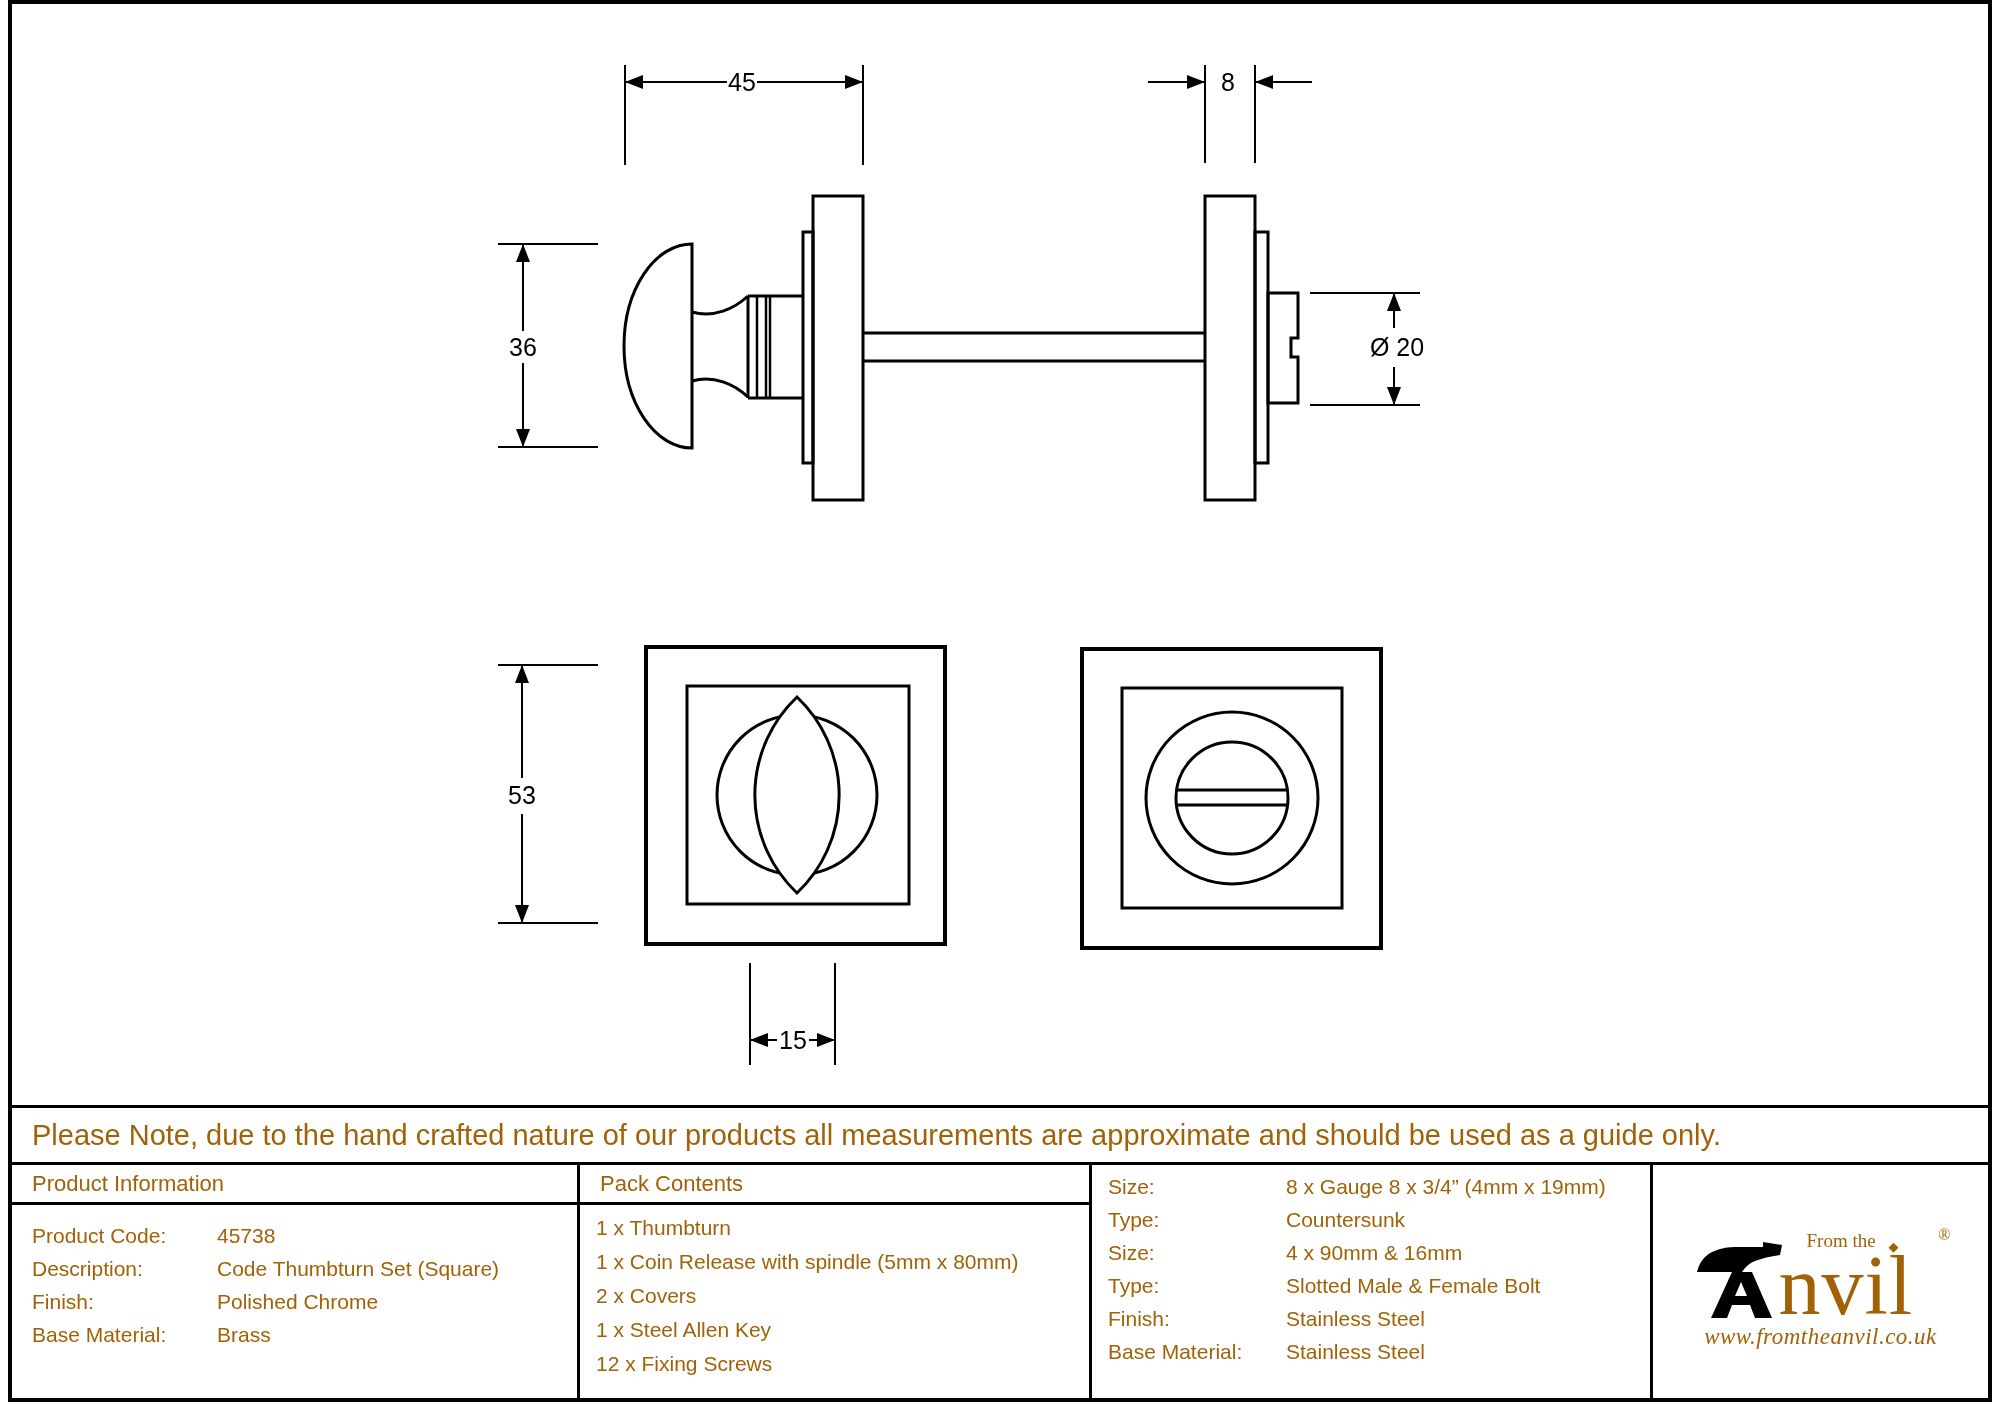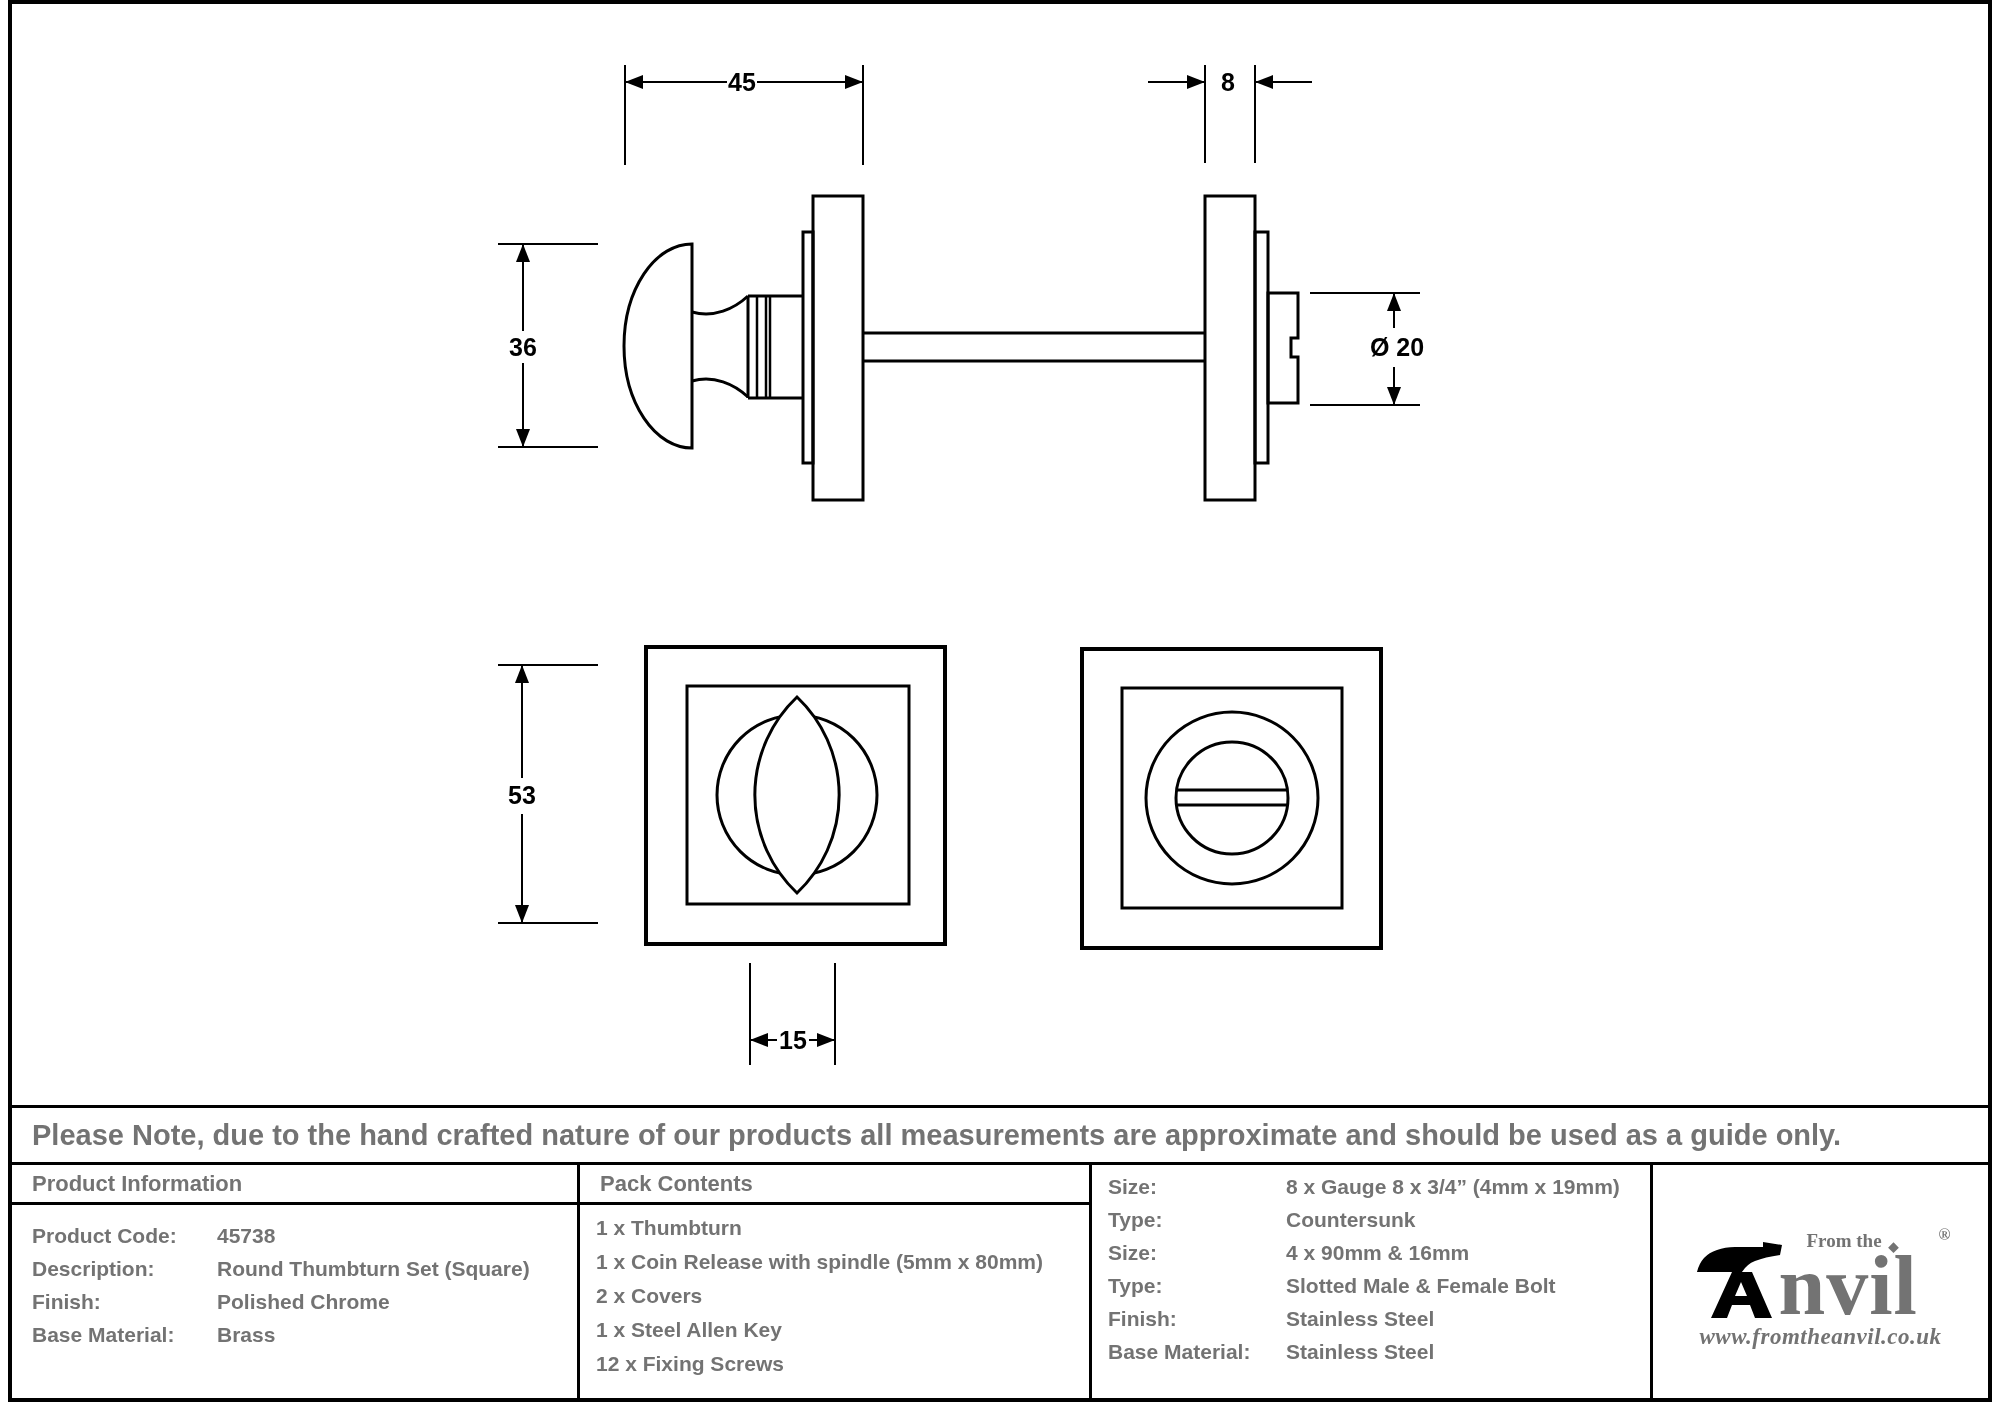--- a/index.html
+++ b/index.html
@@ -1,23 +1,22 @@
 <!DOCTYPE html>
 <html><head>
 <meta charset="utf-8">
 <style>
   html,body{margin:0;padding:0;background:#ffffff;}
   .page{
     position:relative;
     width:2000px;height:1407px;
     background:#ffffff;
     font-family:"Liberation Sans",sans-serif;
-    color:#737373;
+    color:#a16207;
     overflow:hidden;
-    font-weight:bold;
   }
   .page-border{
     position:absolute;left:8px;top:0px;width:1984px;height:1402px;
     border:4px solid #000;box-sizing:border-box;
   }
   .drawing-svg{position:absolute;left:0;top:0;}
   .dim-text{
     font-family:"Liberation Sans",sans-serif;
     font-size:25px;fill:#000;
   }
@@ -173,21 +172,21 @@
       <div class="cell-header">
         <span>Product Information</span>
       </div>
       <div class="cell-body">
         <div class="kv-row">
           <span class="k">Product Code:</span>
           <span class="v">45738</span>
         </div>
         <div class="kv-row">
           <span class="k">Description:</span>
-          <span class="v">Round Thumbturn Set (Square)</span>
+          <span class="v">Code Thumbturn Set (Square)</span>
         </div>
         <div class="kv-row">
           <span class="k">Finish:</span>
           <span class="v">Polished Chrome</span>
         </div>
         <div class="kv-row">
           <span class="k">Base Material:</span>
           <span class="v">Brass</span>
         </div>
       </div>

